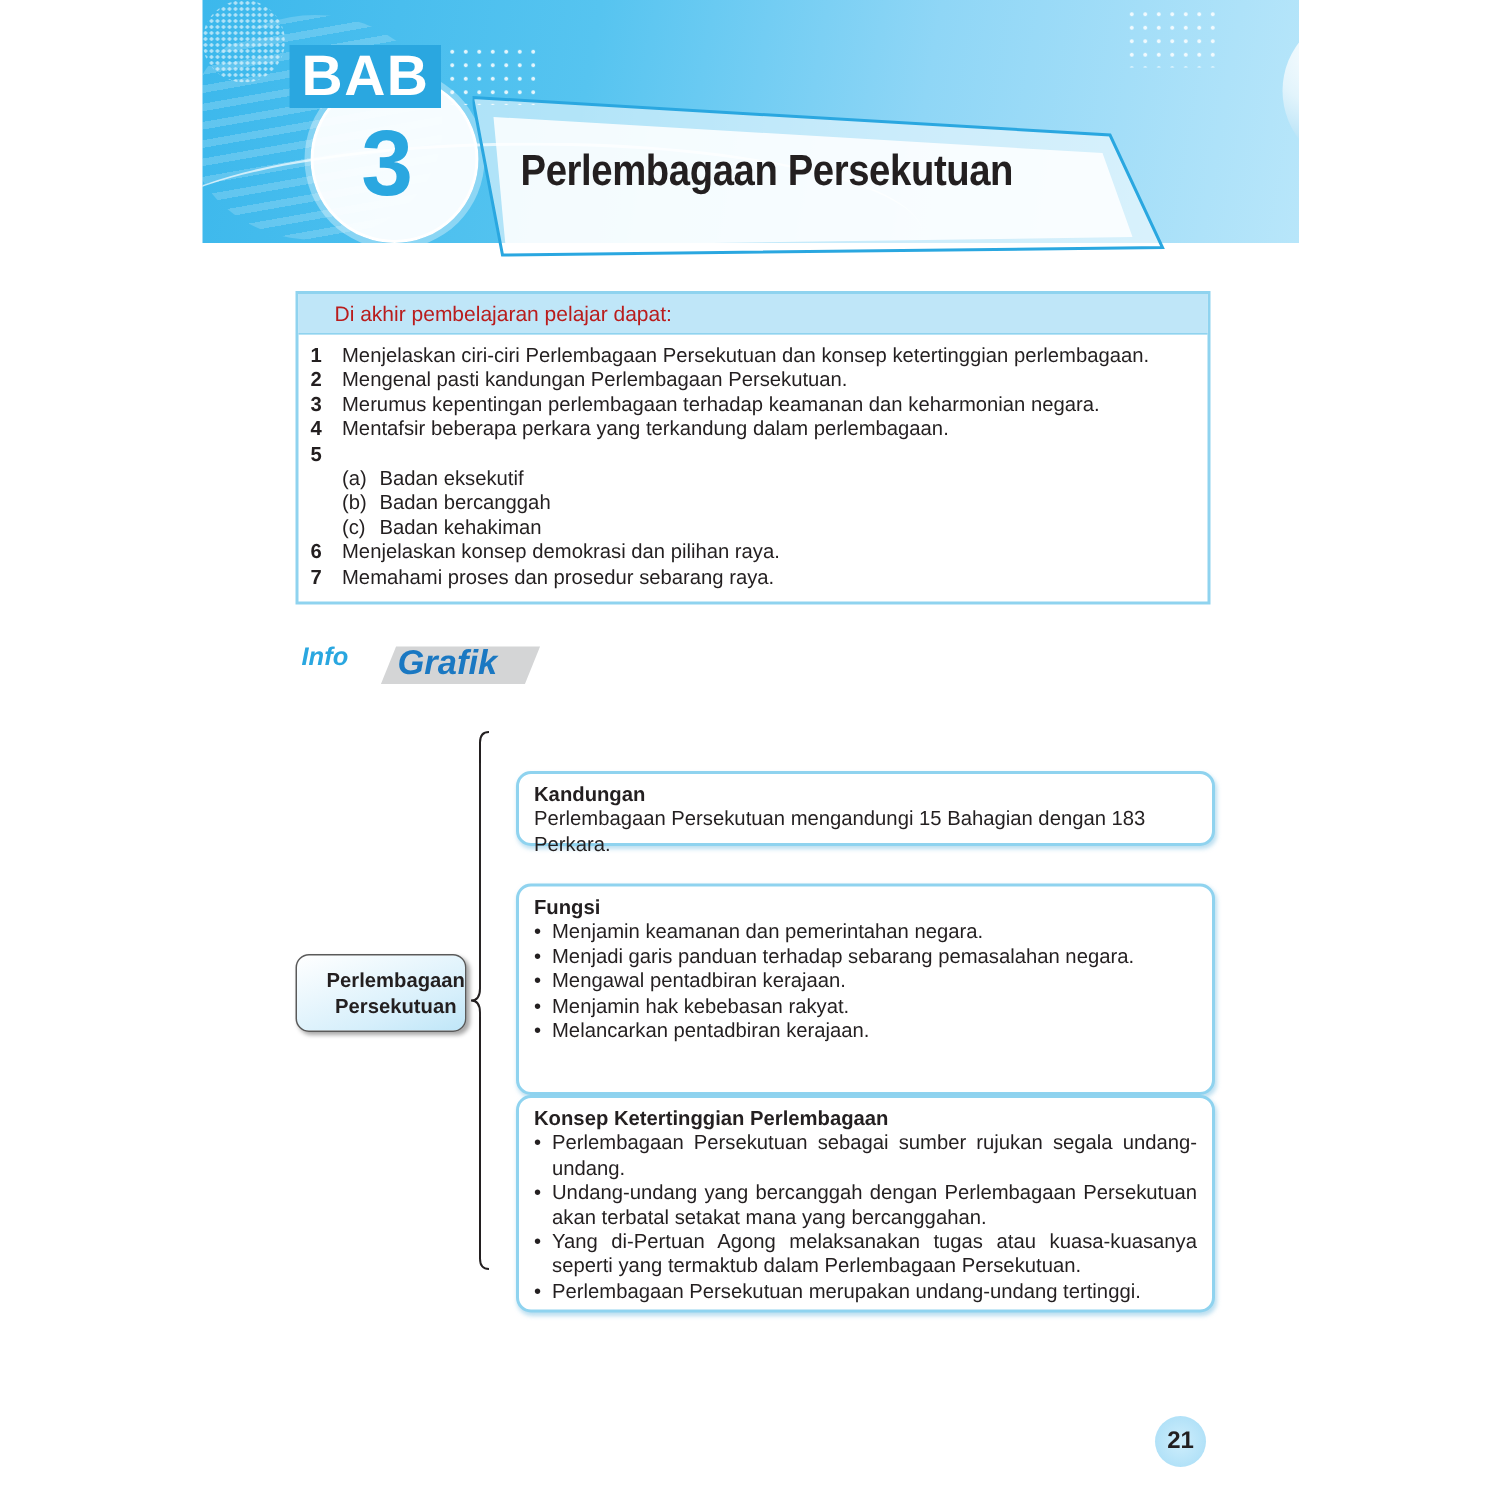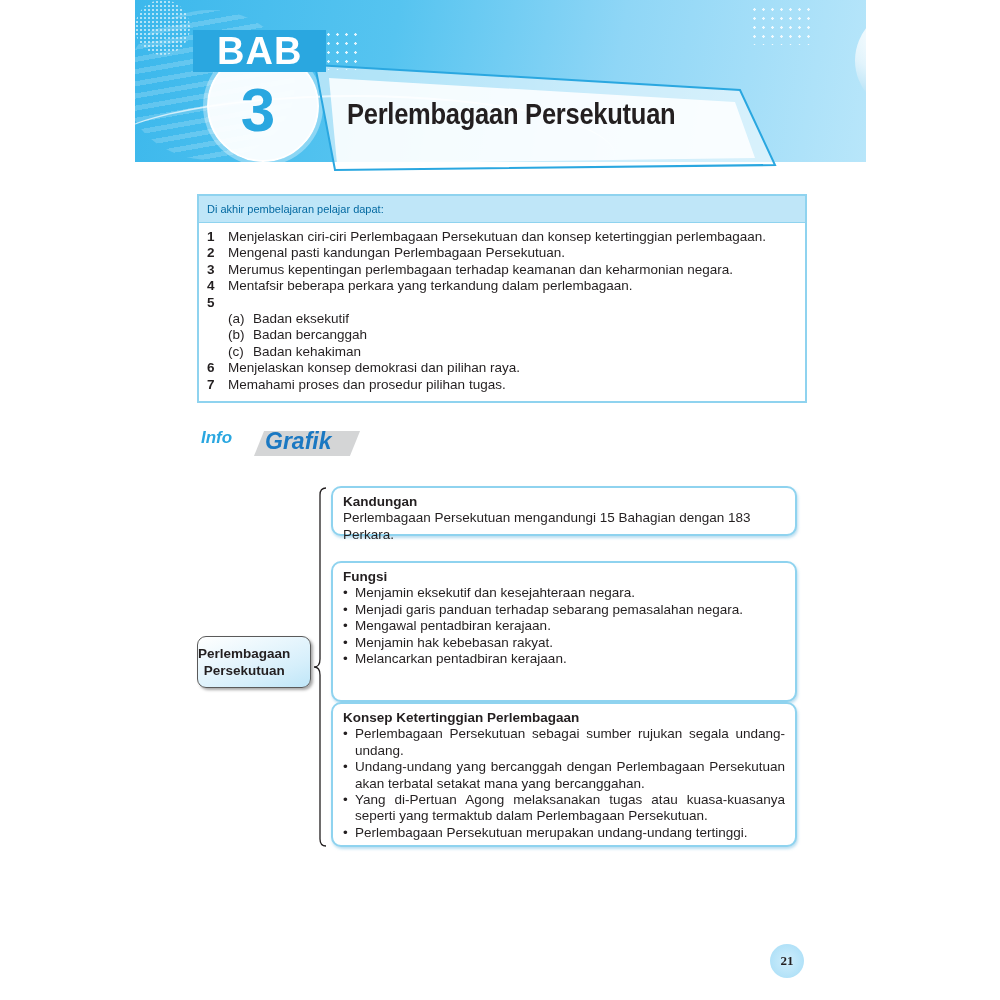--- a/index.html
+++ b/index.html
@@ -14,61 +14,61 @@
     background: repeating-linear-gradient(170deg, rgba(255,255,255,0.18) 0 5px, transparent 5px 12px); }
   .banner .dots { position:absolute; width:60px; height:40px;
     background-image: radial-gradient(rgba(255,255,255,0.85) 1px, transparent 1.5px); background-size:9px 9px; }
   .banner .dotpatch { position:absolute; left:0; top:0; width:55px; height:55px; border-radius:50%;
     background-image: radial-gradient(rgba(255,255,255,0.6) 1px, transparent 1.3px); background-size:4px 4px; }
   .banner .sphere { position:absolute; left:720px; top:8px; width:105px; height:105px; border-radius:50%;
     background: radial-gradient(circle at 30% 25%, #ffffff 0%, #e2f4fc 35%, #9fd9f4 75%, #7ccdf0 100%); }
   .banner .circle-ring { position:absolute; left:72px; top:50px; width:108px; height:108px; border-radius:50%;
     background: rgba(255,255,255,0.95); border:2px solid #ffffff; box-shadow:0 0 0 4px rgba(255,255,255,0.35); }
 
-  .bab-label { position:absolute; left:193px; top:30px; height:42px; padding:0 24px; background:#2aa7e0;
+  .bab-label { position:absolute; left:193px; top:30px; height:42px; padding:0 8px; background:#2aa7e0;
     color:#ffffff; font-weight:bold; font-size:38px; line-height:42px; letter-spacing:1px; z-index:3; }
   .bab-number { position:absolute; left:208px; top:60px; width:100px; height:100px; text-align:center;
     font-weight:bold; font-size:62px; line-height:100px; color:#2aa7e0; z-index:3; }
 
   .title-panel { position:absolute; left:315px; top:60px; width:460px; height:110px; z-index:2; }
   .title-panel svg { position:absolute; left:0; top:0; }
   .chapter-title { position:absolute; left:347px; top:98px; font-size:29px; font-weight:bold; color:#231f20; z-index:4;
     letter-spacing:-0.3px; transform:scaleX(0.88); transform-origin:left center; white-space:nowrap; }
 
   
   .objectives { position:absolute; left:197px; top:194px; width:606px; height:205px; border:2px solid #8fd3ef; background:#ffffff; }
-  .obj-header { height:26px; background:#bfe6f8; border-bottom:1px solid #8fd3ef; padding-left:8px; font-size:11px; line-height:26px; color:#0369a1; }
+  .obj-header { height:26px; background:#bfe6f8; border-bottom:1px solid #8fd3ef; padding-left:24px; font-size:14px; line-height:26px; color:#b91c1c; }
   .obj-list { padding:6px 8px 0 8px; font-size:13.5px; line-height:16.4px; }
   .obj-item { display:flex; }
   .obj-num { width:21px; font-weight:bold; flex:none; }
   .obj-sub { display:flex; padding-left:21px; }
   .obj-sub-label { width:25px; flex:none; }
 
   
   .infografik { position:absolute; left:201px; top:428px; height:30px; }
   .info-word { position:absolute; left:0; top:0; font-size:17px; font-weight:bold; color:#2aa7e0; font-style:italic; white-space:nowrap; }
   .grafik-bg { position:absolute; left:58px; top:3px; width:96px; height:25px; background:#d4d5d6; transform:skewX(-22deg); }
   .grafik-word { position:absolute; left:64px; top:0; font-size:23px; font-weight:bold; color:#1a78c2; font-style:italic; white-space:nowrap; }
 
   
   .root-node { position:absolute; left:197px; top:636px; width:112px; height:50px; border-radius:9px;
     border:1.5px solid #5a5a5a; background: linear-gradient(160deg, #ffffff 0%, #d6effb 70%, #bfe6f8 100%);
     box-shadow:2px 2px 3px rgba(0,0,0,0.35); text-align:center; font-weight:bold; font-size:13.5px; line-height:17px;
-    display:flex; align-items:center; justify-content:flex-start; }
+    display:flex; align-items:center; justify-content:flex-end; }
   .brace { position:absolute; left:312px; top:487px; width:20px; height:360px; }
 
-  .card { position:absolute; left:331px; width:466px; border:2px solid #8fd3ef; border-radius:10px; background:#ffffff;
-    box-shadow:1px 2px 3px rgba(140,200,230,0.6); padding:6px 10px 8px 10px; box-sizing:border-box; font-size:13.5px; line-height:16.4px; }
+  .card { position:absolute; left:344px; width:466px; border:2px solid #8fd3ef; border-radius:10px; background:#ffffff;
+    box-shadow:1px 2px 3px rgba(140,200,230,0.6); padding:6px 10px 8px 10px; box-sizing:border-box; font-size:13.5px; line-height:16.4px;margin-top:28px; }
   .card-title { font-weight:bold; }
   .bullet { display:flex; }
   .bullet-dot { width:12px; flex:none; }
   .bullet-text { text-align:justify; }
 
   .page-num { position:absolute; left:770px; top:944px; width:34px; height:34px; border-radius:50%;
-    background: radial-gradient(circle, #cfeefc 0%, #a5dcf6 100%); text-align:center; line-height:34px; font-weight:bold; font-size:13px;font-family:Liberation Serif, serif; }
+    background: radial-gradient(circle, #cfeefc 0%, #a5dcf6 100%); text-align:center; line-height:34px; font-weight:bold; font-size:16px; }
 </style>
 </head>
 <body>
 
 <div class="banner">
   <div class="dotpatch"></div>
   <div class="stripes"></div>
   <div class="dots" style="left:162px;top:30px;"></div>
   <div class="dots" style="left:615px;top:5px;"></div>
 
@@ -122,21 +122,21 @@
     <div class="obj-sub">
       <span class="obj-sub-label">(c)</span>
       <span>Badan kehakiman</span>
     </div>
     <div class="obj-item">
       <span class="obj-num">6</span>
       <span>Menjelaskan konsep demokrasi dan pilihan raya.</span>
     </div>
     <div class="obj-item">
       <span class="obj-num">7</span>
-      <span>Memahami proses dan prosedur pilihan tugas.</span>
+      <span>Memahami proses dan prosedur sebarang raya.</span>
     </div>
   </div>
 </div>
 
 <div class="infografik">
   <span class="info-word">Info</span>
   <div class="grafik-bg"></div>
   <span class="grafik-word">Grafik</span>
 </div>
 
@@ -153,21 +153,21 @@
 
 <div class="card" style="top:486px;height:50px;">
   <div class="card-title">Kandungan</div>
   <div>Perlembagaan Persekutuan mengandungi 15 Bahagian dengan 183 Perkara.</div>
 </div>
 
 <div class="card" style="top:561px;height:141px;">
   <div class="card-title">Fungsi</div>
   <div class="bullet">
       <span class="bullet-dot">•</span>
-      <span class="bullet-text">Menjamin eksekutif dan kesejahteraan negara.</span>
+      <span class="bullet-text">Menjamin keamanan dan pemerintahan negara.</span>
     </div>
   <div class="bullet">
       <span class="bullet-dot">•</span>
       <span class="bullet-text">Menjadi garis panduan terhadap sebarang pemasalahan negara.</span>
     </div>
   <div class="bullet">
       <span class="bullet-dot">•</span>
       <span class="bullet-text">Mengawal pentadbiran kerajaan.</span>
     </div>
   <div class="bullet">

